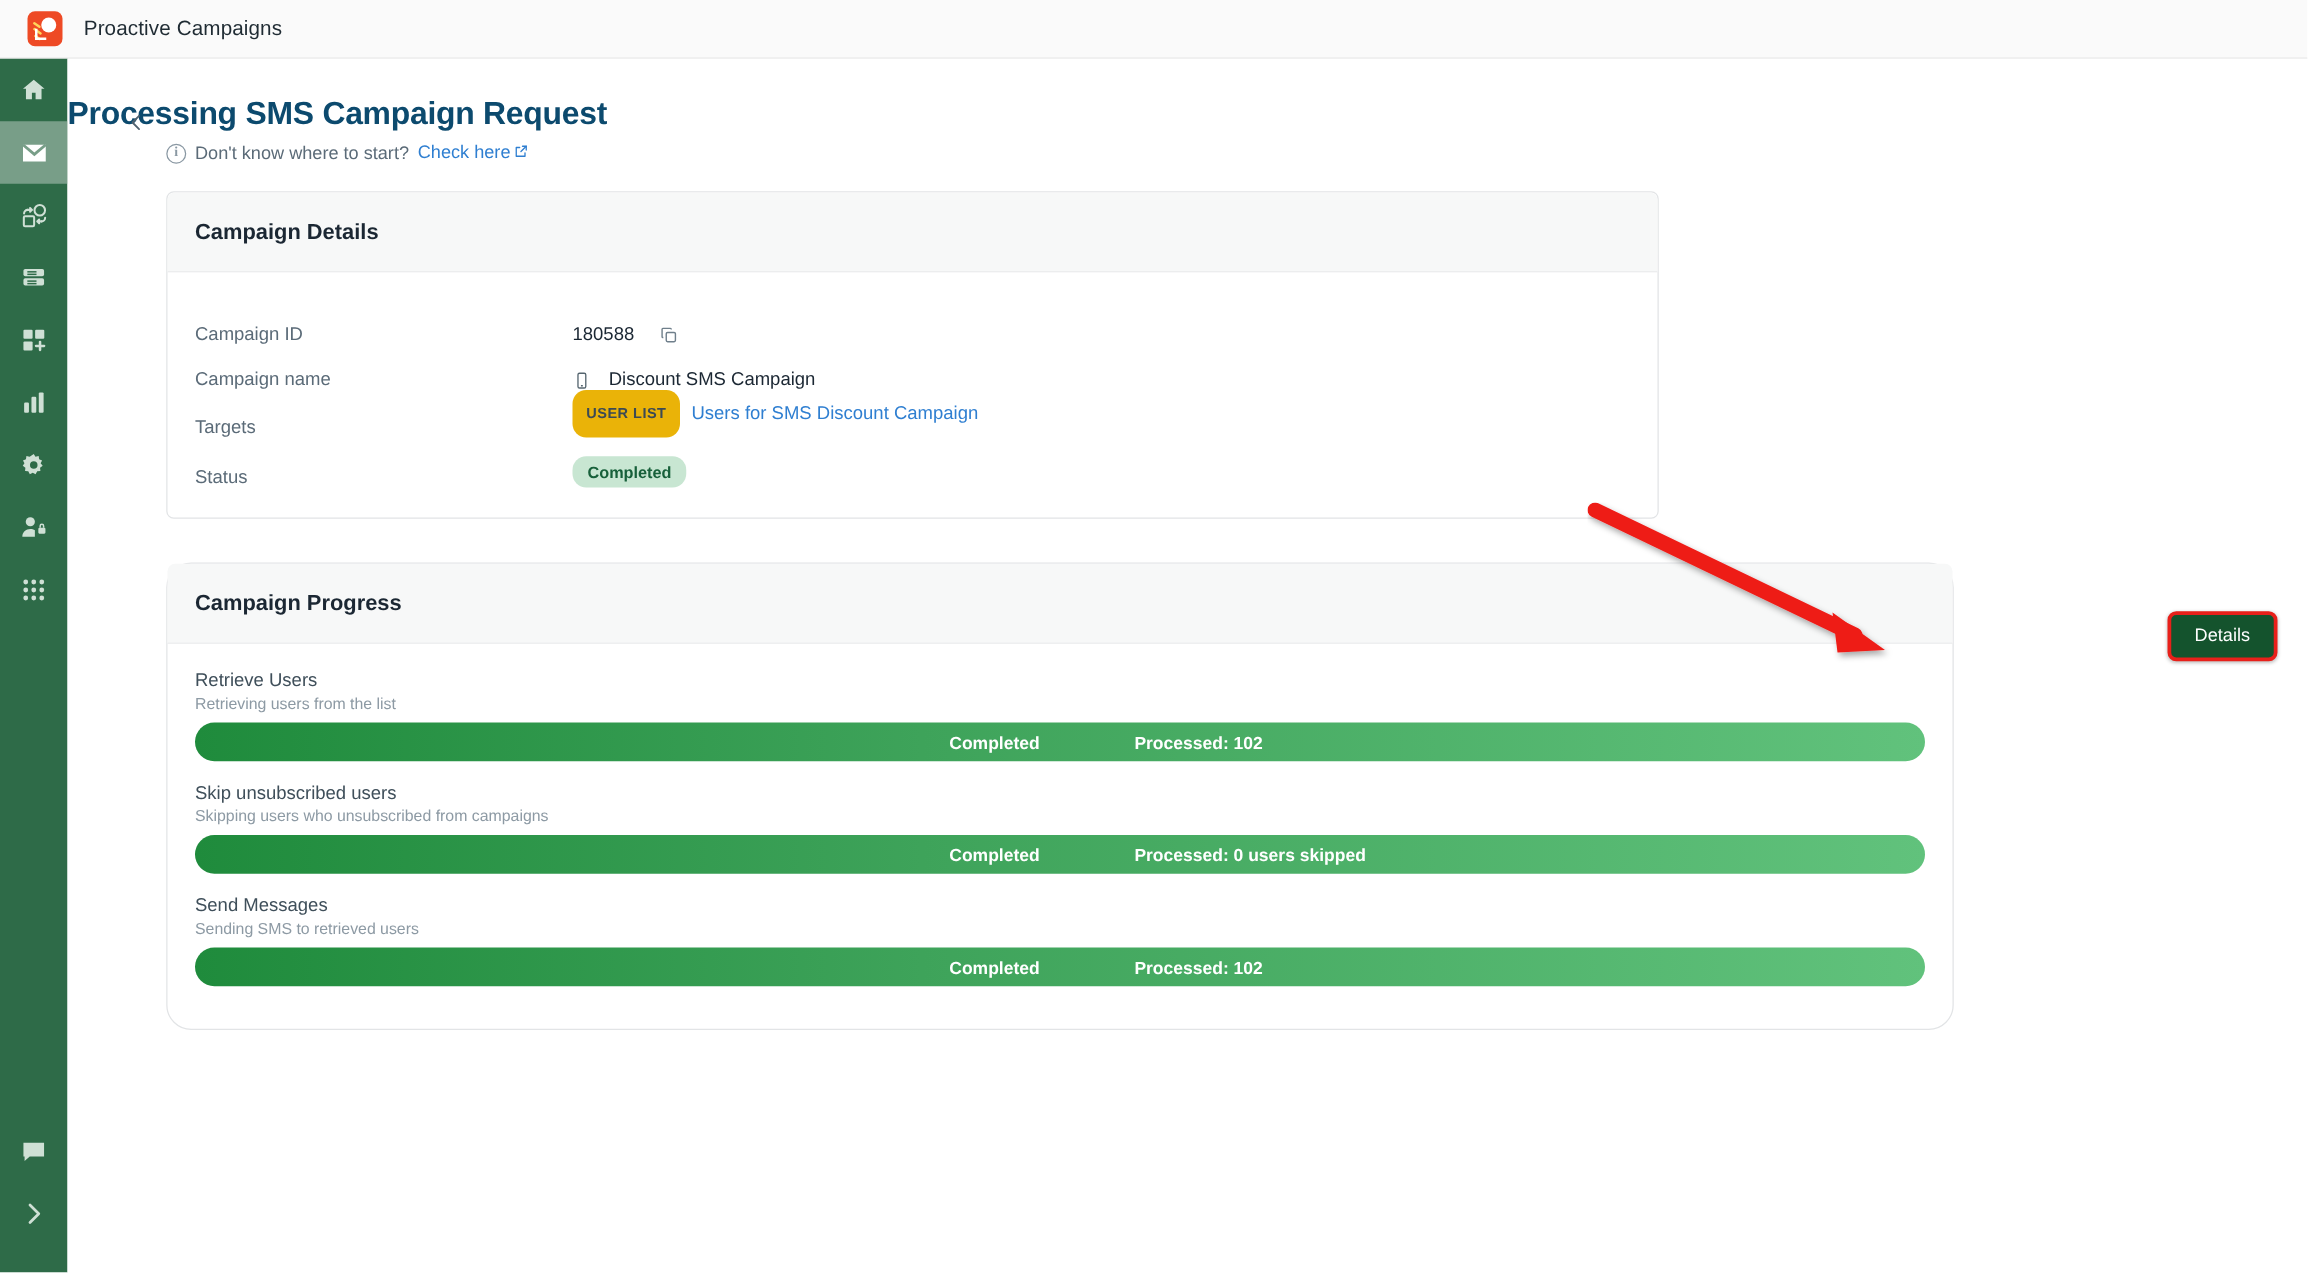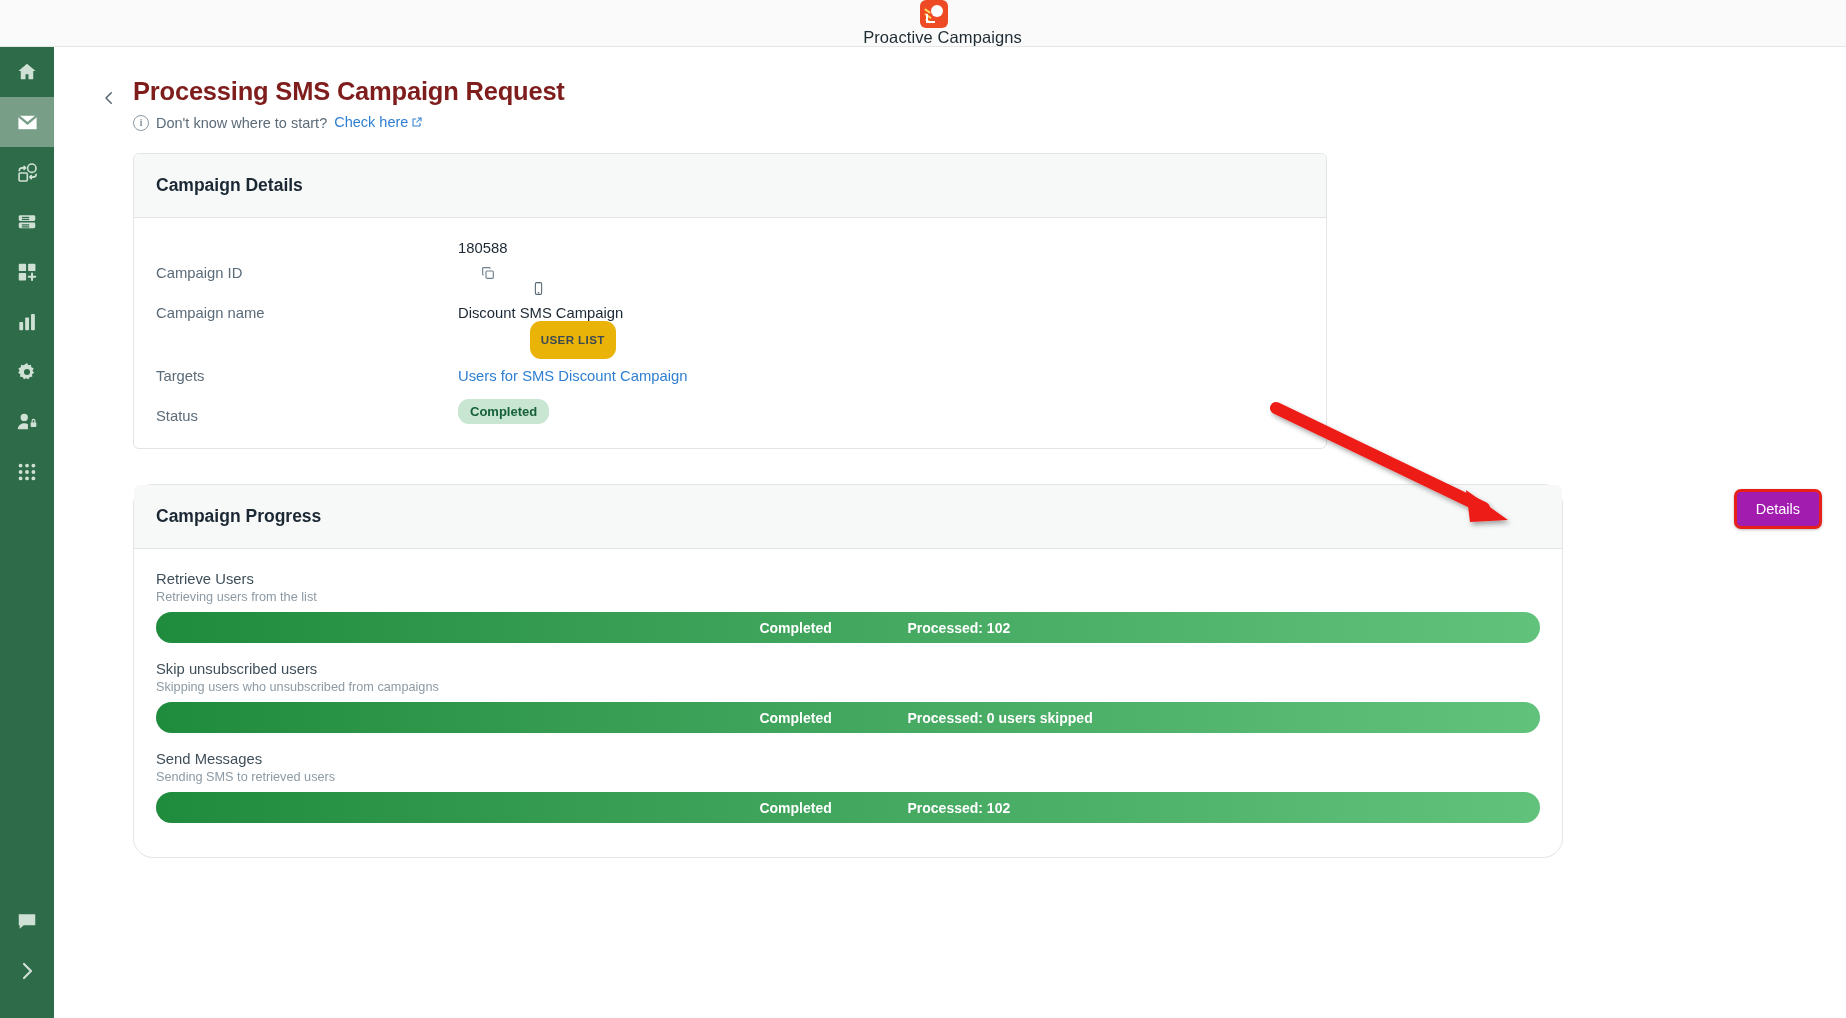--- a/index.html
+++ b/index.html
@@ -8,21 +8,21 @@
     font-family: "Liberation Sans", sans-serif;
     background: #ffffff;
     overflow: hidden;
   }
   #app { position: relative; width: 1846px; height: 1018px; }
 
   
   .topbar {
     position: absolute; top: 0; left: 0; width: 1846px; height: 47px;
     background: #fafafa; border-bottom: 1px solid #e6e6e6;
-    display: flex; align-items: center; padding-left: 22px; flex-direction: column;
+    display: flex; align-items: center; padding-left: 22px;
   }
   .brand-logo {
     width: 28px; height: 28px; border-radius: 6px;
     background: #ee4a25; position: relative; flex: none;
   }
   .brand-logo .dot {
     position: absolute; width: 12px; height: 12px; border-radius: 50%;
     background: #ffffff; top: 5px; right: 5px;
   }
   .brand-logo .ray {
@@ -61,22 +61,22 @@
     width: 1792px; height: 971px; background: #ffffff;
     overflow: hidden;
   }
   .page-head { position: relative; padding: 30px 0 0 0; }
   .back-chevron {
     position: absolute; left: 44px; top: 42px;
     width: 22px; height: 22px; color: #50616e;
     display: flex; align-items: center; justify-content: center;
   }
   .page-title {
-    margin-left: 79px; font-size: 25.5px; font-weight: 700;
-    color: #7f1d1d; letter-spacing: -.2px; line-height: 1.15;
+    font-size: 25.5px; font-weight: 700;
+    color: #0c4a6e; letter-spacing: -.2px; line-height: 1.15;
   }
   .page-sub {
     margin-left: 79px; margin-top: 8px; font-size: 14.5px;
     color: #5b6b78; display: flex; align-items: center; gap: 7px;
   }
   .info-circle {
     width: 16px; height: 16px; border: 1.4px solid #8a98a3;
     border-radius: 50%; display: inline-flex; align-items: center;
     justify-content: center; font-size: 11px; color: #8a98a3;
     font-weight: 700; font-family: "Liberation Serif", serif; line-height: 1;
@@ -97,21 +97,21 @@
     display: flex; align-items: center; justify-content: space-between;
   }
   .card-body { padding: 22px 22px 24px 22px; }
 
   .row { display: flex; align-items: flex-end; min-height: 36px; }
   .row-label {
     width: 302px; font-size: 14.8px; color: #5b6b78; flex: none;
   }
   .row-value {
     font-size: 14.8px; color: #1b2733; display: flex;
-    align-items: center; gap: 9px; flex-direction: column;
+    align-items: center; gap: 9px;
   }
   .copy-icon { color: #6f7f8b; display: inline-flex; margin-left: 11px; }
   .phone-icon { color: #55656f; display: inline-flex; margin-right: 5px; }
   .tag-pill {
     background: #eab308; color: #3c4a54; border-radius: 11px;
     font-size: 11.6px; font-weight: 700; letter-spacing: .4px;
     padding: 12px 11px; line-height: 1.2;
   }
   .link-blue { color: #2f7fd1; text-decoration: none; font-size: 14.8px; }
   .status-pill {
@@ -131,21 +131,21 @@
     display: flex; align-items: center; color: #ffffff;
     font-size: 14px; font-weight: 700; position: relative;
   }
   .bar .bar-status { position: absolute; left: 43.6%; }
   .bar .bar-processed { position: absolute; left: 54.3%; }
   .step + .step { margin-top: 18px; }
 
   
   .details-btn {
     position: absolute; right: 24px; top: 442px;
-    background: #a21caf; color: #ffffff; border: 3px solid #e8201a;
+    background: #14532d; color: #ffffff; border: 3px solid #e8201a;
     border-radius: 7px; font-size: 14.5px; font-weight: 400;
     padding: 9px 19px; cursor: pointer;
     font-family: "Liberation Sans", sans-serif;
     box-shadow: 0 1px 3px rgba(0,0,0,.25);
   }
   .arrow-svg {
     position: absolute; left: 1216px; top: 355px;
     pointer-events: none;
   }
 </style>

